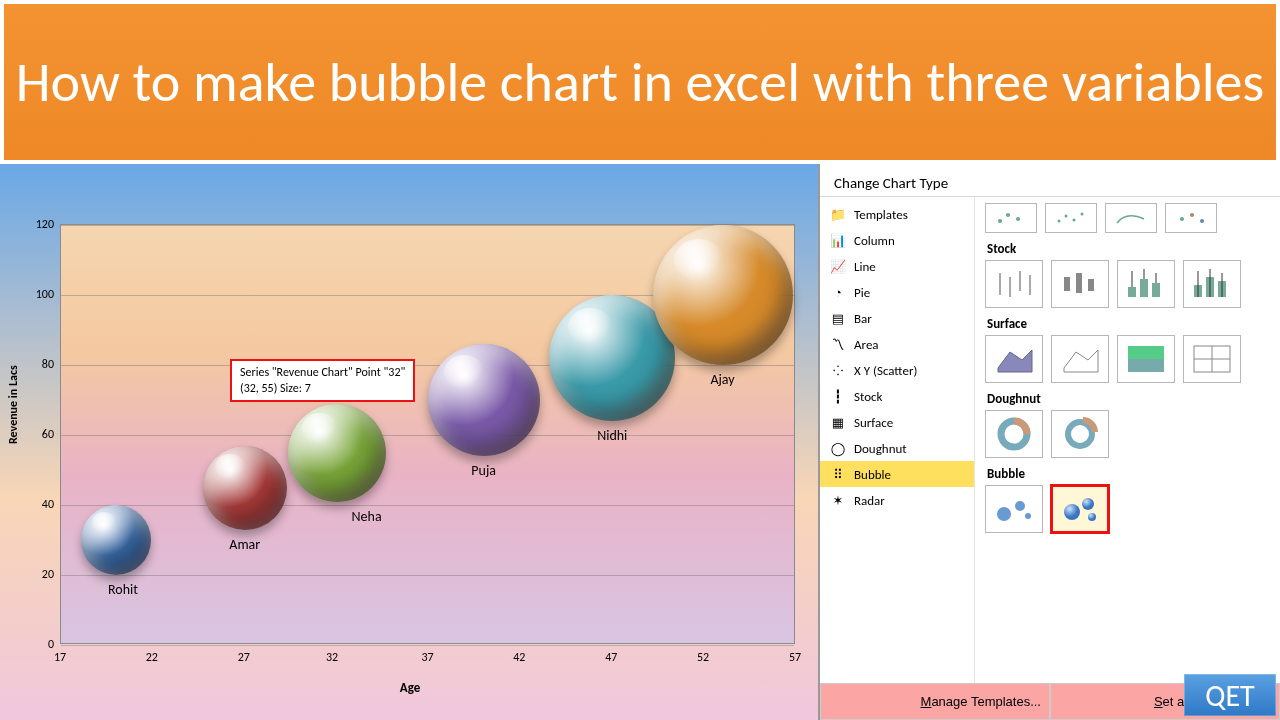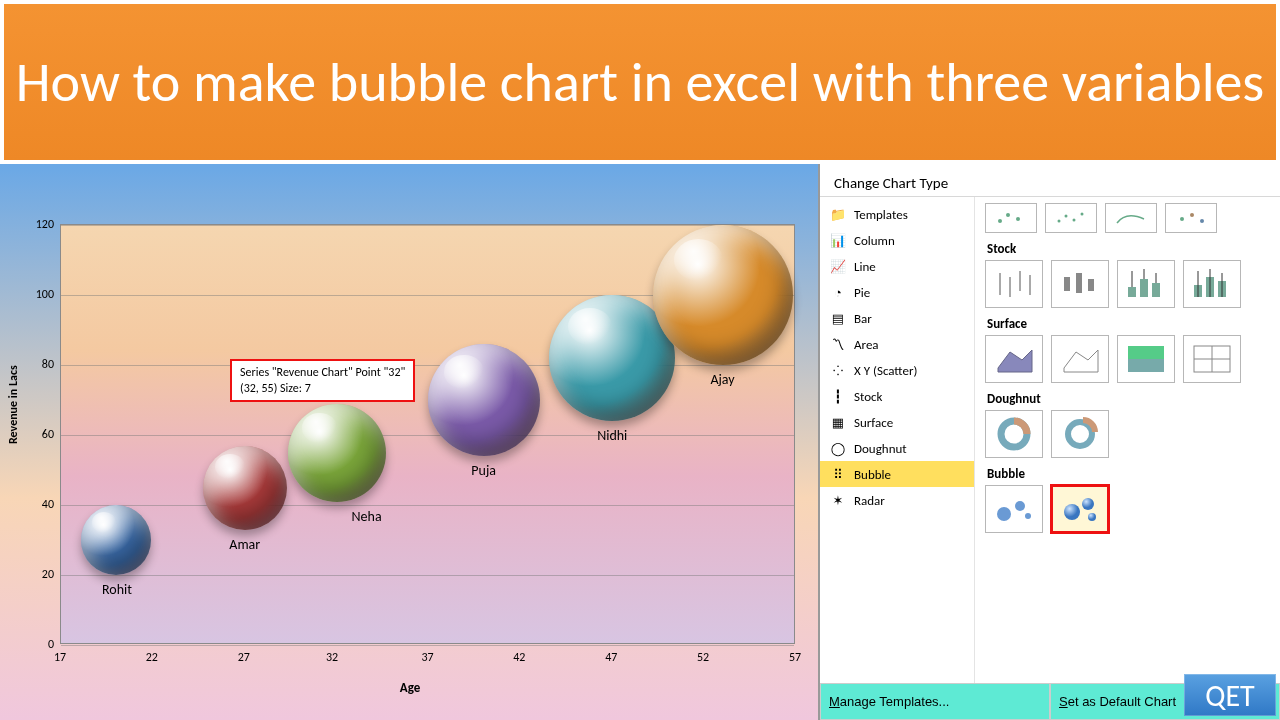--- a/index.html
+++ b/index.html
@@ -43,21 +43,21 @@
   .type-item .ico { width:16px; height:16px; display:inline-flex; align-items:center; justify-content:center; }
 
   .gallery { flex:1; padding:6px 10px; overflow:hidden; position:relative; }
   .section-label { font-size:13px; font-weight:600; margin:4px 0 4px 2px; }
   .thumb-row { display:flex; gap:8px; margin-bottom:8px; flex-wrap:wrap; }
   .thumb { width:58px; height:48px; border:1px solid #b7b7b7; background:#fff; display:flex; align-items:center; justify-content:center; cursor:pointer; }
   .thumb.small { width:52px; height:30px; }
   .thumb.sel { outline:3px solid #e11; outline-offset:-2px; background:#fff7d6; }
 
   .panel-footer { display:flex; border-top:1px solid #ccc; }
-  .panel-footer button { flex:1; padding:10px 8px; font-size:13px; background:#5eead4; border:1px solid #ccc; border-top:none; cursor:pointer; text-align:left; }
+  .panel-footer button { flex:1; padding:10px 8px; font-size:13px; background:#fca5a5; border:1px solid #ccc; border-top:none; cursor:pointer; text-align:right; }
   .panel-footer .u { text-decoration:underline; }
 
   .qet { position:absolute; right:4px; bottom:4px; width:92px; height:42px; background:linear-gradient(#5aa1e1,#2f78c6); color:#fff; font-size:30px; font-weight:500; display:flex; align-items:flex-end; justify-content:center; padding-bottom:2px; box-shadow:inset 0 0 0 1px rgba(255,255,255,.25); }
 </style>
 </head>
 <body>
 
 <div class="banner">
   <div class="banner-text">How to make bubble chart in excel with three variables</div>
 </div>
@@ -66,21 +66,21 @@
   <div class="left">
     <div class="plot" id="plot">
         <div class="gridline" style="top: 420px;"></div>
         <div class="gridline" style="top: 350px;"></div>
         <div class="gridline" style="top: 280px;"></div>
         <div class="gridline" style="top: 210px;"></div>
         <div class="gridline" style="top: 140px;"></div>
         <div class="gridline" style="top: 70px;"></div>
         <div class="gridline" style="top: 0px;"></div>
         <div class="bubble" style="left: 55.125px; top: 315px; width: 70px; height: 70px; background: radial-gradient(circle at 32% 28%, rgb(255, 255, 255) 0%, rgb(58, 106, 168) 45%, rgb(58, 106, 168) 60%, rgba(0, 0, 0, 0.35) 100%);"></div>
-        <div class="label" style="left: 56px; top: 356px;">Rohit</div>
+        <div class="label" style="left: 62px; top: 356px;">Rohit</div>
         <div class="bubble" style="left: 183.75px; top: 262.5px; width: 84px; height: 84px; background: radial-gradient(circle at 32% 28%, rgb(255, 255, 255) 0%, rgb(168, 58, 58) 45%, rgb(168, 58, 58) 60%, rgba(0, 0, 0, 0.35) 100%);"></div>
         <div class="label" style="left: 183.75px; top: 310.5px;">Amar</div>
         <div class="bubble" style="left: 275.625px; top: 227.5px; width: 98px; height: 98px; background: radial-gradient(circle at 32% 28%, rgb(255, 255, 255) 0%, rgb(122, 165, 58) 45%, rgb(122, 165, 58) 60%, rgba(0, 0, 0, 0.35) 100%);"></div>
         <div class="label" style="left: 275.625px; top: 282.5px; margin-left: 30px;">Neha</div>
         <div class="bubble" style="left: 422.625px; top: 175px; width: 112px; height: 112px; background: radial-gradient(circle at 32% 28%, rgb(255, 255, 255) 0%, rgb(122, 90, 168) 45%, rgb(122, 90, 168) 60%, rgba(0, 0, 0, 0.35) 100%);"></div>
         <div class="label" style="left: 422.625px; top: 237px;">Puja</div>
         <div class="bubble" style="left: 551.25px; top: 133px; width: 126px; height: 126px; background: radial-gradient(circle at 32% 28%, rgb(255, 255, 255) 0%, rgb(58, 154, 168) 45%, rgb(58, 154, 168) 60%, rgba(0, 0, 0, 0.35) 100%);"></div>
         <div class="label" style="left: 551.25px; top: 202px;">Nidhi</div>
         <div class="bubble" style="left: 661.5px; top: 70px; width: 140px; height: 140px; background: radial-gradient(circle at 32% 28%, rgb(255, 255, 255) 0%, rgb(214, 138, 42) 45%, rgb(214, 138, 42) 60%, rgba(0, 0, 0, 0.35) 100%);"></div>
         <div class="label" style="left: 661.5px; top: 146px;">Ajay</div>

